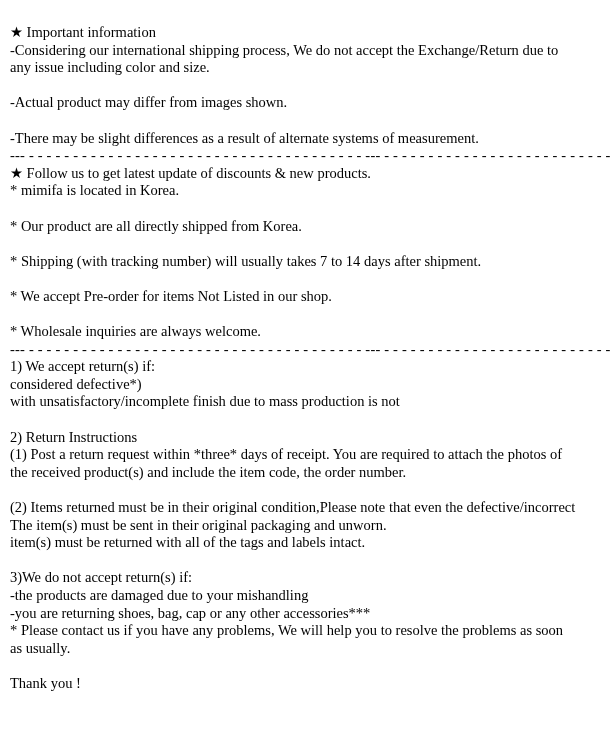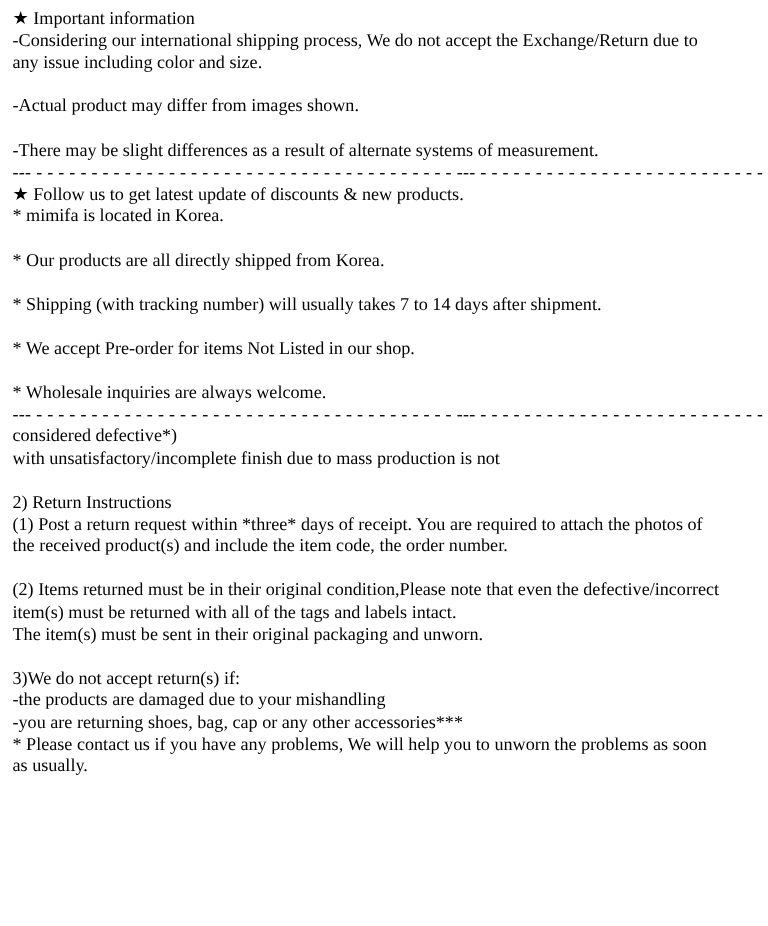--- a/index.html
+++ b/index.html
@@ -9,21 +9,21 @@
   }
   body {
     width: 614px;
     height: 741px;
     overflow: hidden;
   }
   .doc {
     box-sizing: border-box;
     width: 614px;
     height: 741px;
-    padding: 7px 4px 0 10px;
+    padding: 24px 4px 0 10px;
     font-family: "Liberation Serif", "DejaVu Serif", serif;
     font-size: 14.5px;
     color: #000000;
   }
   .line {
     height: 17.6px;
     line-height: 17.6px;
     white-space: pre;
     overflow: hidden;
   }
@@ -39,38 +39,40 @@
     <div class="line">-Considering our international shipping process, We do not accept the Exchange/Return due to</div>
     <div class="line">any issue including color and size.</div>
     <div class="line"></div>
     <div class="line">-Actual product may differ from images shown.</div>
     <div class="line"></div>
     <div class="line">-There may be slight differences as a result of alternate systems of measurement.</div>
     <div class="line separator">--- - - - - - - - - - - - - - - - - - - - - - - - - - - - - - - - - - - - - - - --- - - - - - - - - - - - - - - - - - - - - - - - - - - - -</div>
     <div class="line">★ Follow us to get latest update of discounts &amp; new products.</div>
     <div class="line">* mimifa is located in Korea.</div>
     <div class="line"></div>
-    <div class="line">* Our products are all directly shipped from Korea.</div>
+    <div class="line">* Our product are all directly shipped from Korea.</div>
     <div class="line"></div>
     <div class="line">* Shipping (with tracking number) will usually takes 7 to 14 days after shipment.</div>
     <div class="line"></div>
     <div class="line">* We accept Pre-order for items Not Listed in our shop.</div>
     <div class="line"></div>
     <div class="line">* Wholesale inquiries are always welcome.</div>
     <div class="line separator">--- - - - - - - - - - - - - - - - - - - - - - - - - - - - - - - - - - - - - - - --- - - - - - - - - - - - - - - - - - - - - - - - - - - - -</div>
+    <div class="line">1) We accept return(s) if:</div>
     <div class="line">considered defective*)</div>
     <div class="line">with unsatisfactory/incomplete finish due to mass production is not</div>
     <div class="line"></div>
     <div class="line">2) Return Instructions</div>
     <div class="line">(1) Post a return request within *three* days of receipt. You are required to attach the photos of</div>
     <div class="line">the received product(s) and include the item code, the order number.</div>
     <div class="line"></div>
     <div class="line">(2) Items returned must be in their original condition,Please note that even the defective/incorrect</div>
+    <div class="line">The item(s) must be sent in their original packaging and unworn.</div>
     <div class="line">item(s) must be returned with all of the tags and labels intact.</div>
-    <div class="line">The item(s) must be sent in their original packaging and unworn.</div>
     <div class="line"></div>
     <div class="line">3)We do not accept return(s) if:</div>
     <div class="line">-the products are damaged due to your mishandling</div>
     <div class="line">-you are returning shoes, bag, cap or any other accessories***</div>
-    <div class="line">* Please contact us if you have any problems, We will help you to unworn the problems as soon</div>
+    <div class="line">* Please contact us if you have any problems, We will help you to resolve the problems as soon</div>
     <div class="line">as usually.</div>
     <div class="line"></div>
+    <div class="line">Thank you !</div>
   </div>
 
 </body></html>

